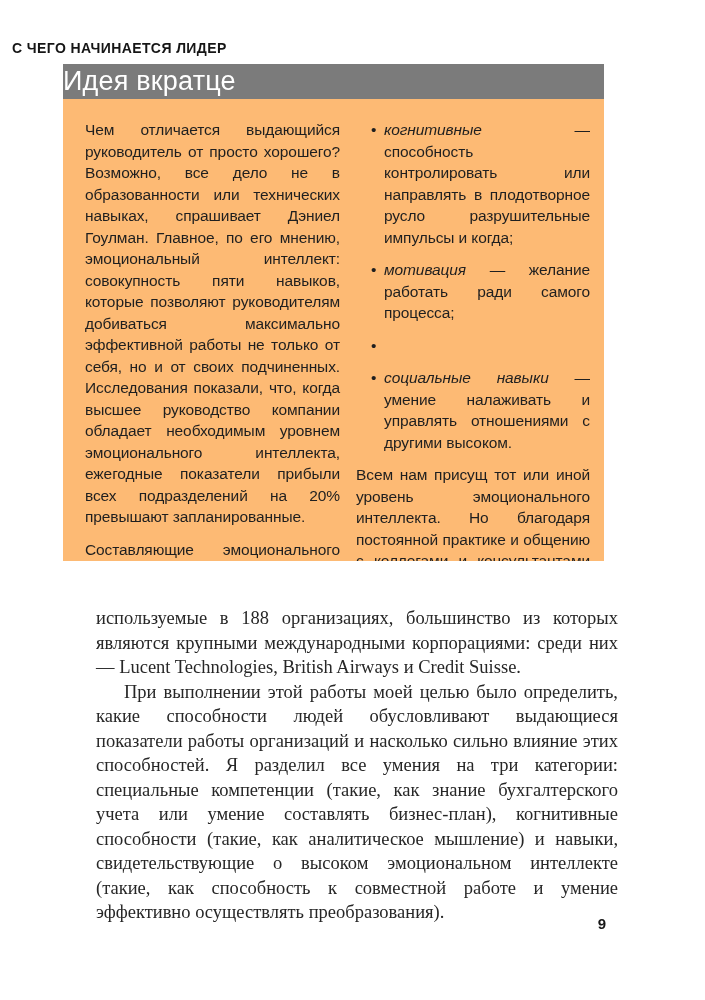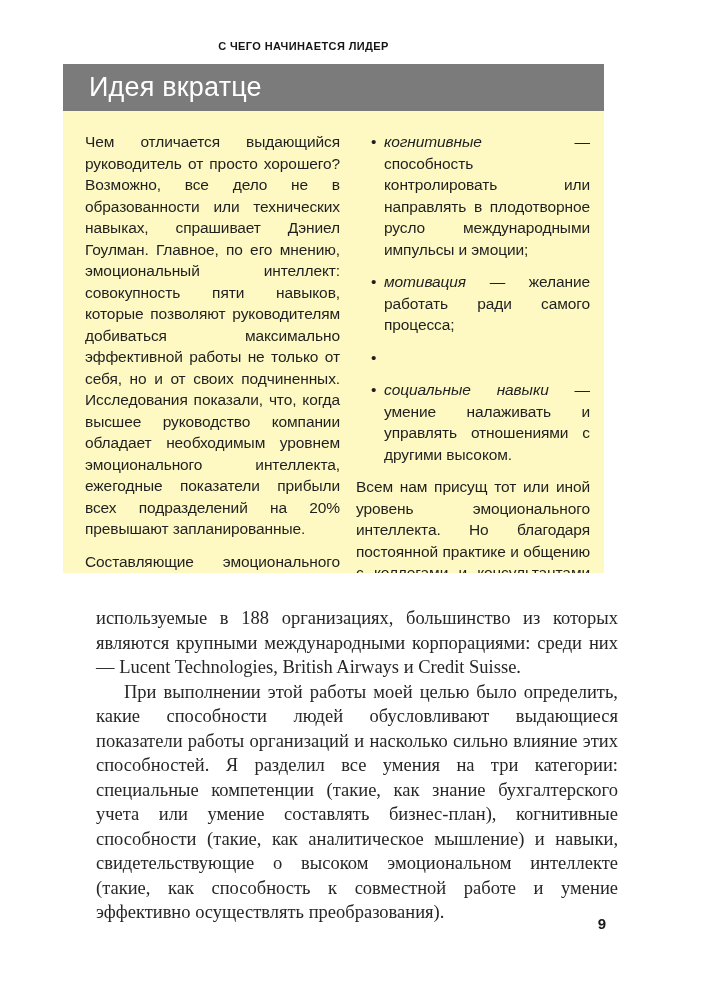--- a/index.html
+++ b/index.html
@@ -7,36 +7,36 @@
     width: 705px; height: 1000px;
     background: #ffffff;
     font-family: "Liberation Sans", "DejaVu Sans", sans-serif;
     position: relative;
     overflow: hidden;
   }
   .page { position: absolute; inset: 0; background: #ffffff; }
 
   
   .running-head {
-    position: absolute; top: 40px; left: 0; width: 607px;
-    text-align: center;
-    font-size: 11px; font-weight: 700; letter-spacing: 0.4px;
+    position: absolute; top: 40px; left: 12px; width: 607px;
+    text-align: left;
+    font-size: 14px; font-weight: 700; letter-spacing: 0.4px;
     color: #151515;
   }
 
   
   .idea-box { position: absolute; left: 63px; top: 64px; width: 541px; }
   .box-title-bar {
-    height: 47px; background: #7b7b7b;
+    height: 35px; background: #7b7b7b;
     display: flex; align-items: center;
-    padding-left: 26px; box-sizing: border-box;
+    padding-left: 0; box-sizing: border-box;
   }
   .box-title { color: #ffffff; font-size: 27px; font-weight: 400; letter-spacing: 0.2px; }
   .box-body {
-    background: #fef9c3;
+    background: #fdba74;
     height: 462px; box-sizing: border-box;
     padding: 20px 14px 16px 22px;
     display: flex; gap: 16px;
     overflow: hidden;
   }
   .col {
     font-size: 15.5px; line-height: 21.5px; color: #1f1f1f;
     text-align: justify;
     letter-spacing: -0.1px;
     hyphens: auto; -webkit-hyphens: auto;
@@ -86,21 +86,21 @@
 
       <div class="col col-left">
         <p class="box-para">Чем отличается выдающийся руководитель от просто хорошего? Возможно, все дело не в образованности или технических навыках, спрашивает Дэниел Гоулман. Главное, по его мнению, эмоциональный интеллект: совокупность пяти навыков, которые позволяют руководителям добиваться максимально эффективной работы не только от себя, но и от своих подчиненных. Исследования показали, что, когда высшее руководство компании обладает необходимым уровнем эмоционального интеллекта, ежегодные показатели прибыли всех подразделений на 20% превышают запланированные.</p>
         <p class="box-para">Составляющие эмоционального интеллекта:</p>
 
       </div>
 
       <div class="col col-right">
         <div class="bullet-item">
           <span class="bullet-glyph">•</span>
-          <span class="bullet-body"><i class="term">когнитивные</i> <span>— способность контролировать или направлять в плодотворное русло международными импульсы и эмоции;</span></span>
+          <span class="bullet-body"><i class="term">когнитивные</i> <span>— способность контролировать или направлять в плодотворное русло разрушительные импульсы и когда;</span></span>
         </div>
         <div class="bullet-item">
           <span class="bullet-glyph">•</span>
           <span class="bullet-body"><i class="term">мотивация</i> <span>— желание работать ради самого процесса;</span></span>
         </div>
         <div class="bullet-item">
           <span class="bullet-glyph">•</span>
         </div>
         <div class="bullet-item">
           <span class="bullet-glyph">•</span>

